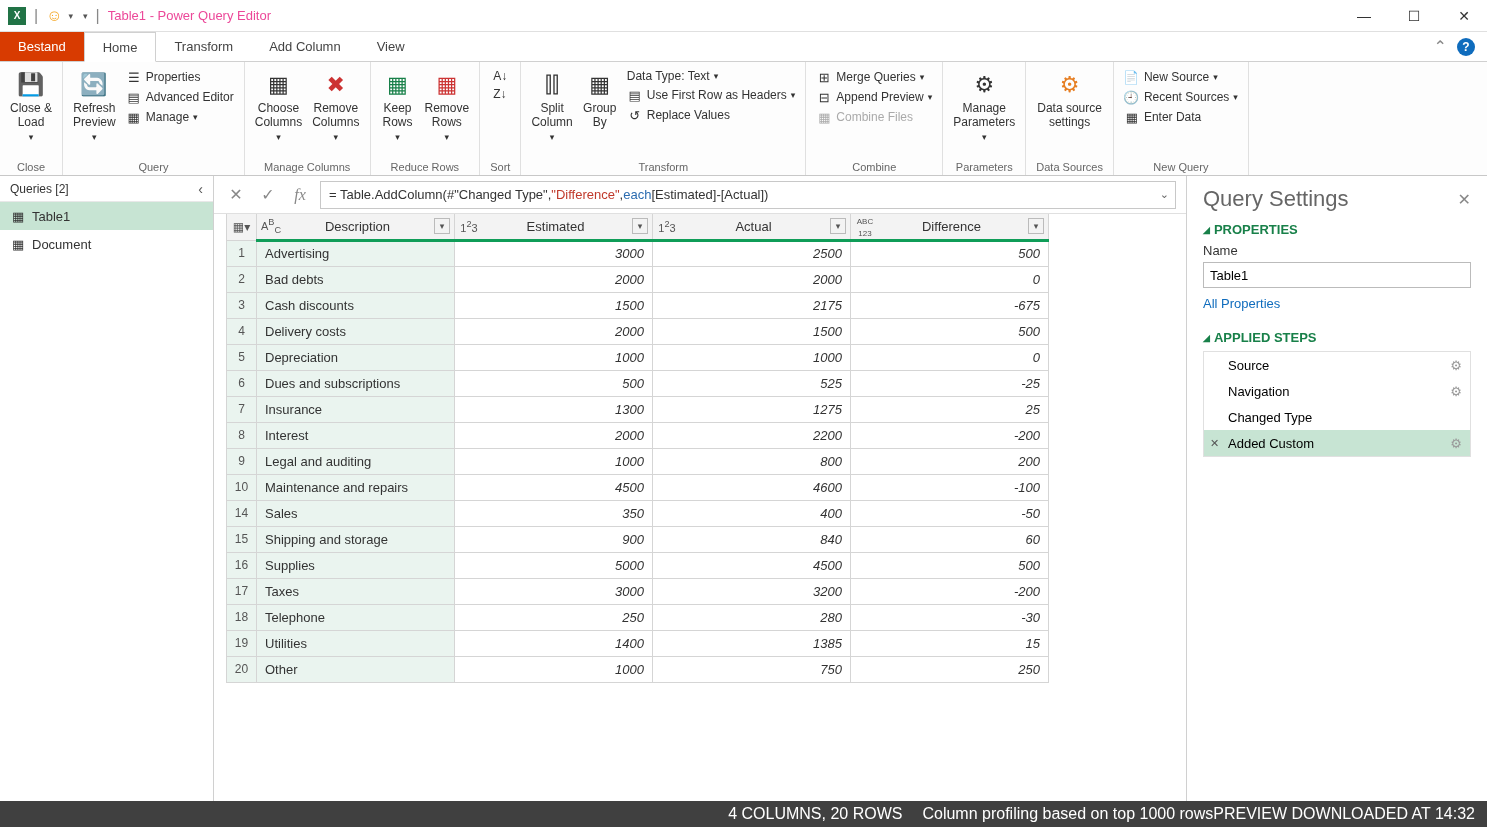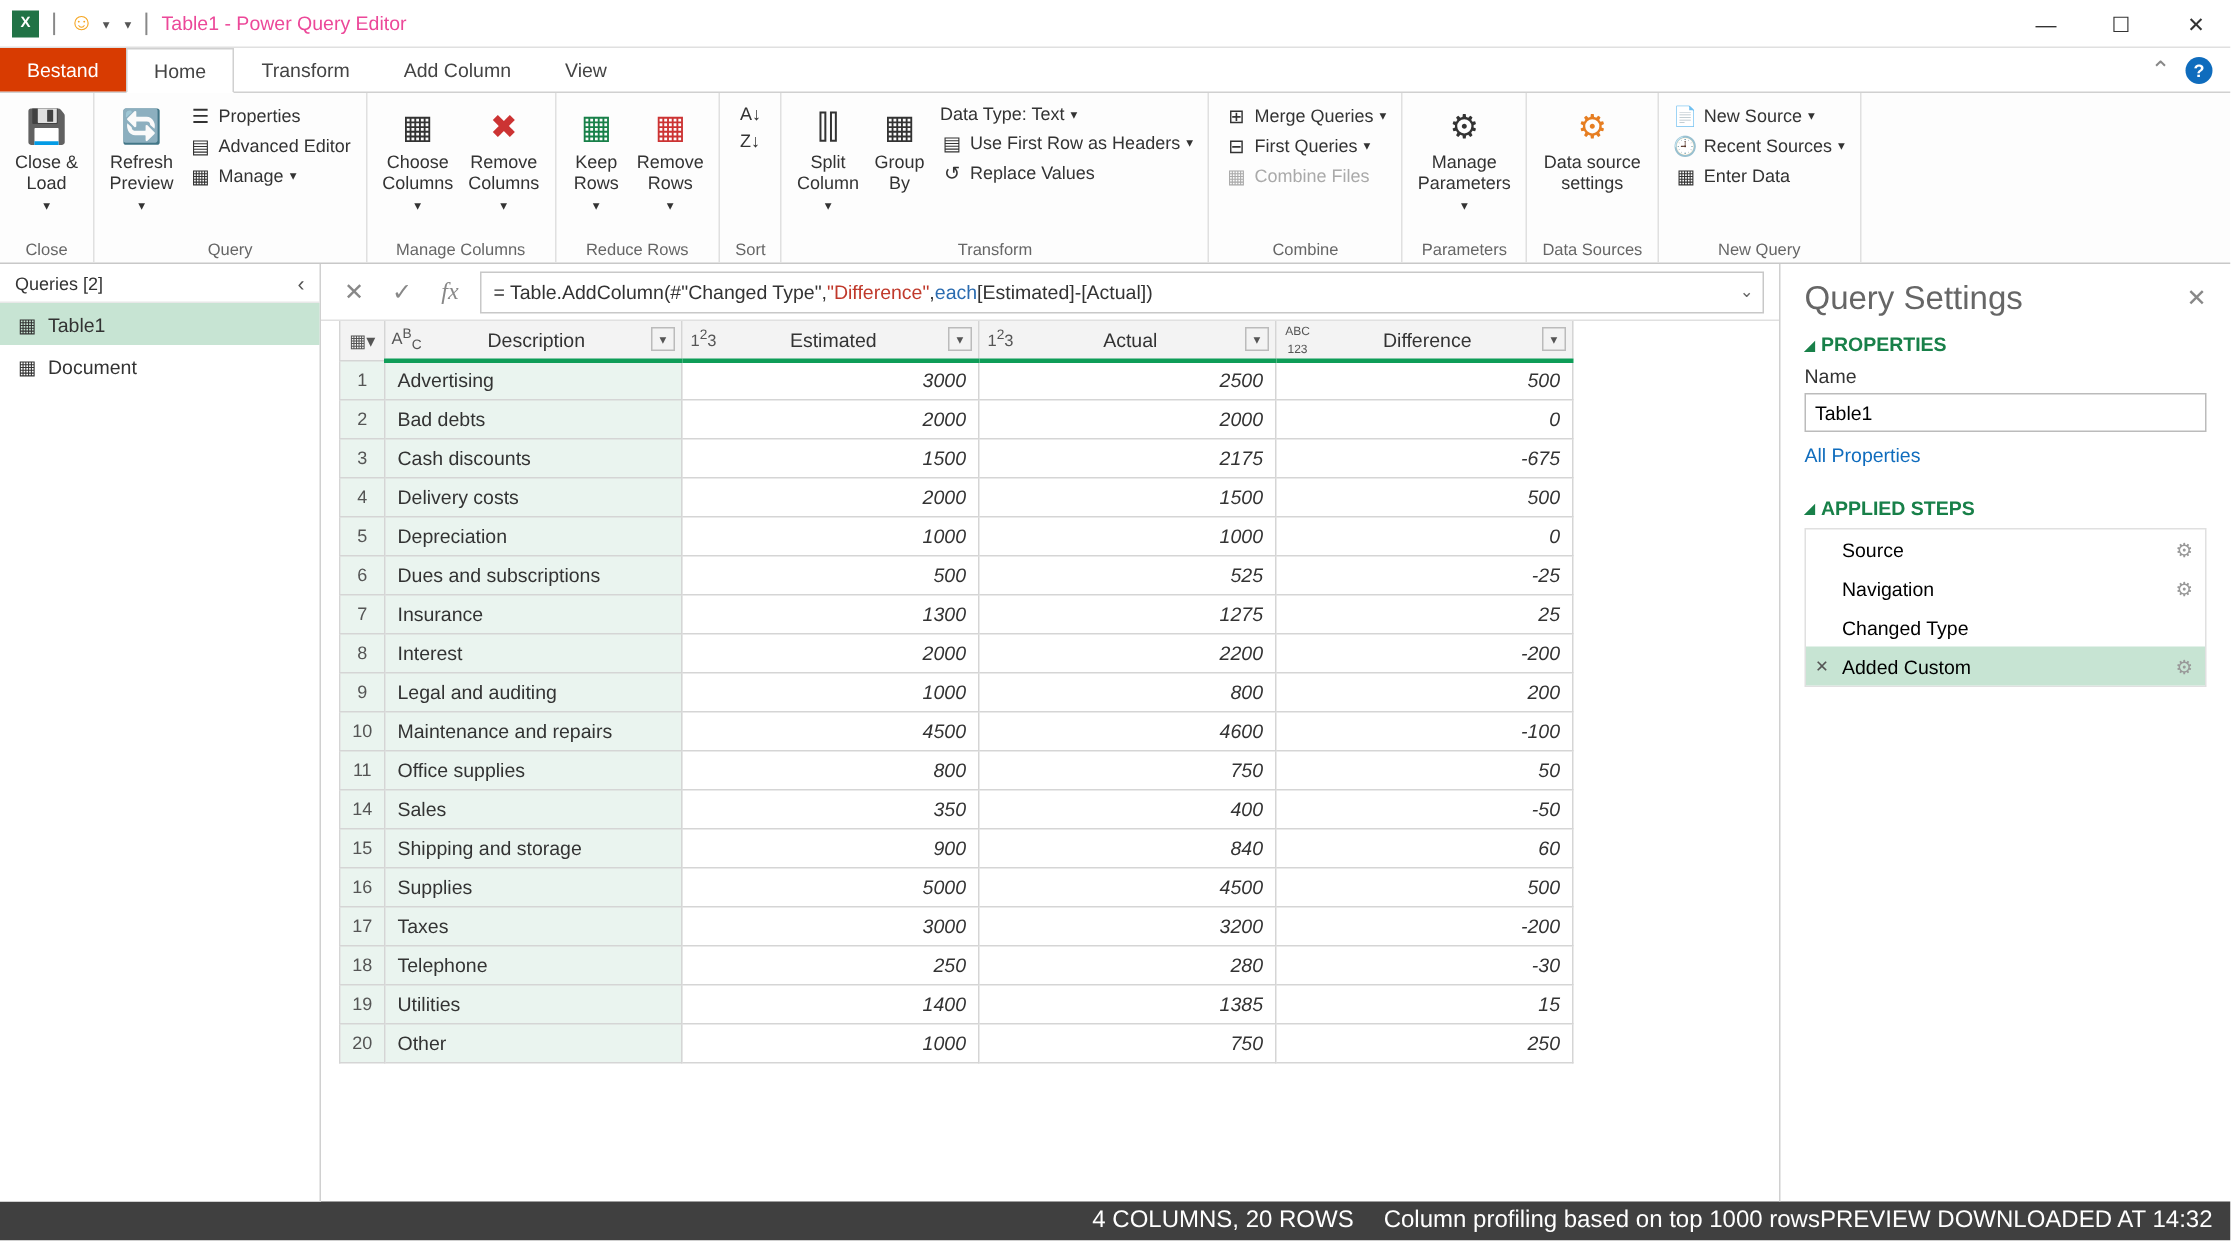--- a/index.html
+++ b/index.html
@@ -241,21 +241,21 @@
   <div class="rgroup">
     <div class="body">
       <div class="rstack">
         <div class="rbtn-small">
             <span class="ic">⊞</span>
             <span>Merge Queries</span> 
             <span style="font-size:9px;">▾</span>
           </div>
         <div class="rbtn-small">
             <span class="ic">⊟</span>
-            <span>First Queries</span> 
+            <span>Append Preview</span> 
             <span style="font-size:9px;">▾</span>
           </div>
         <div class="rbtn-small disabled">
             <span class="ic">▦</span>
             <span>Combine Files</span>
           </div>
       </div>
     </div>
     <div class="label">Combine</div>
   </div>
@@ -438,27 +438,20 @@
               <td class="num">200</td>
             </tr>
             <tr>
               <th class="rownum">10</th>
               <td class="desc">Maintenance and repairs</td>
               <td class="num">4500</td>
               <td class="num">4600</td>
               <td class="num">-100</td>
             </tr>
             <tr>
-              <th class="rownum">11</th>
-              <td class="desc">Office supplies</td>
-              <td class="num">800</td>
-              <td class="num">750</td>
-              <td class="num">50</td>
-            </tr>
-            <tr>
               <th class="rownum">14</th>
               <td class="desc">Sales</td>
               <td class="num">350</td>
               <td class="num">400</td>
               <td class="num">-50</td>
             </tr>
             <tr>
               <th class="rownum">15</th>
               <td class="desc">Shipping and storage</td>
               <td class="num">900</td>

